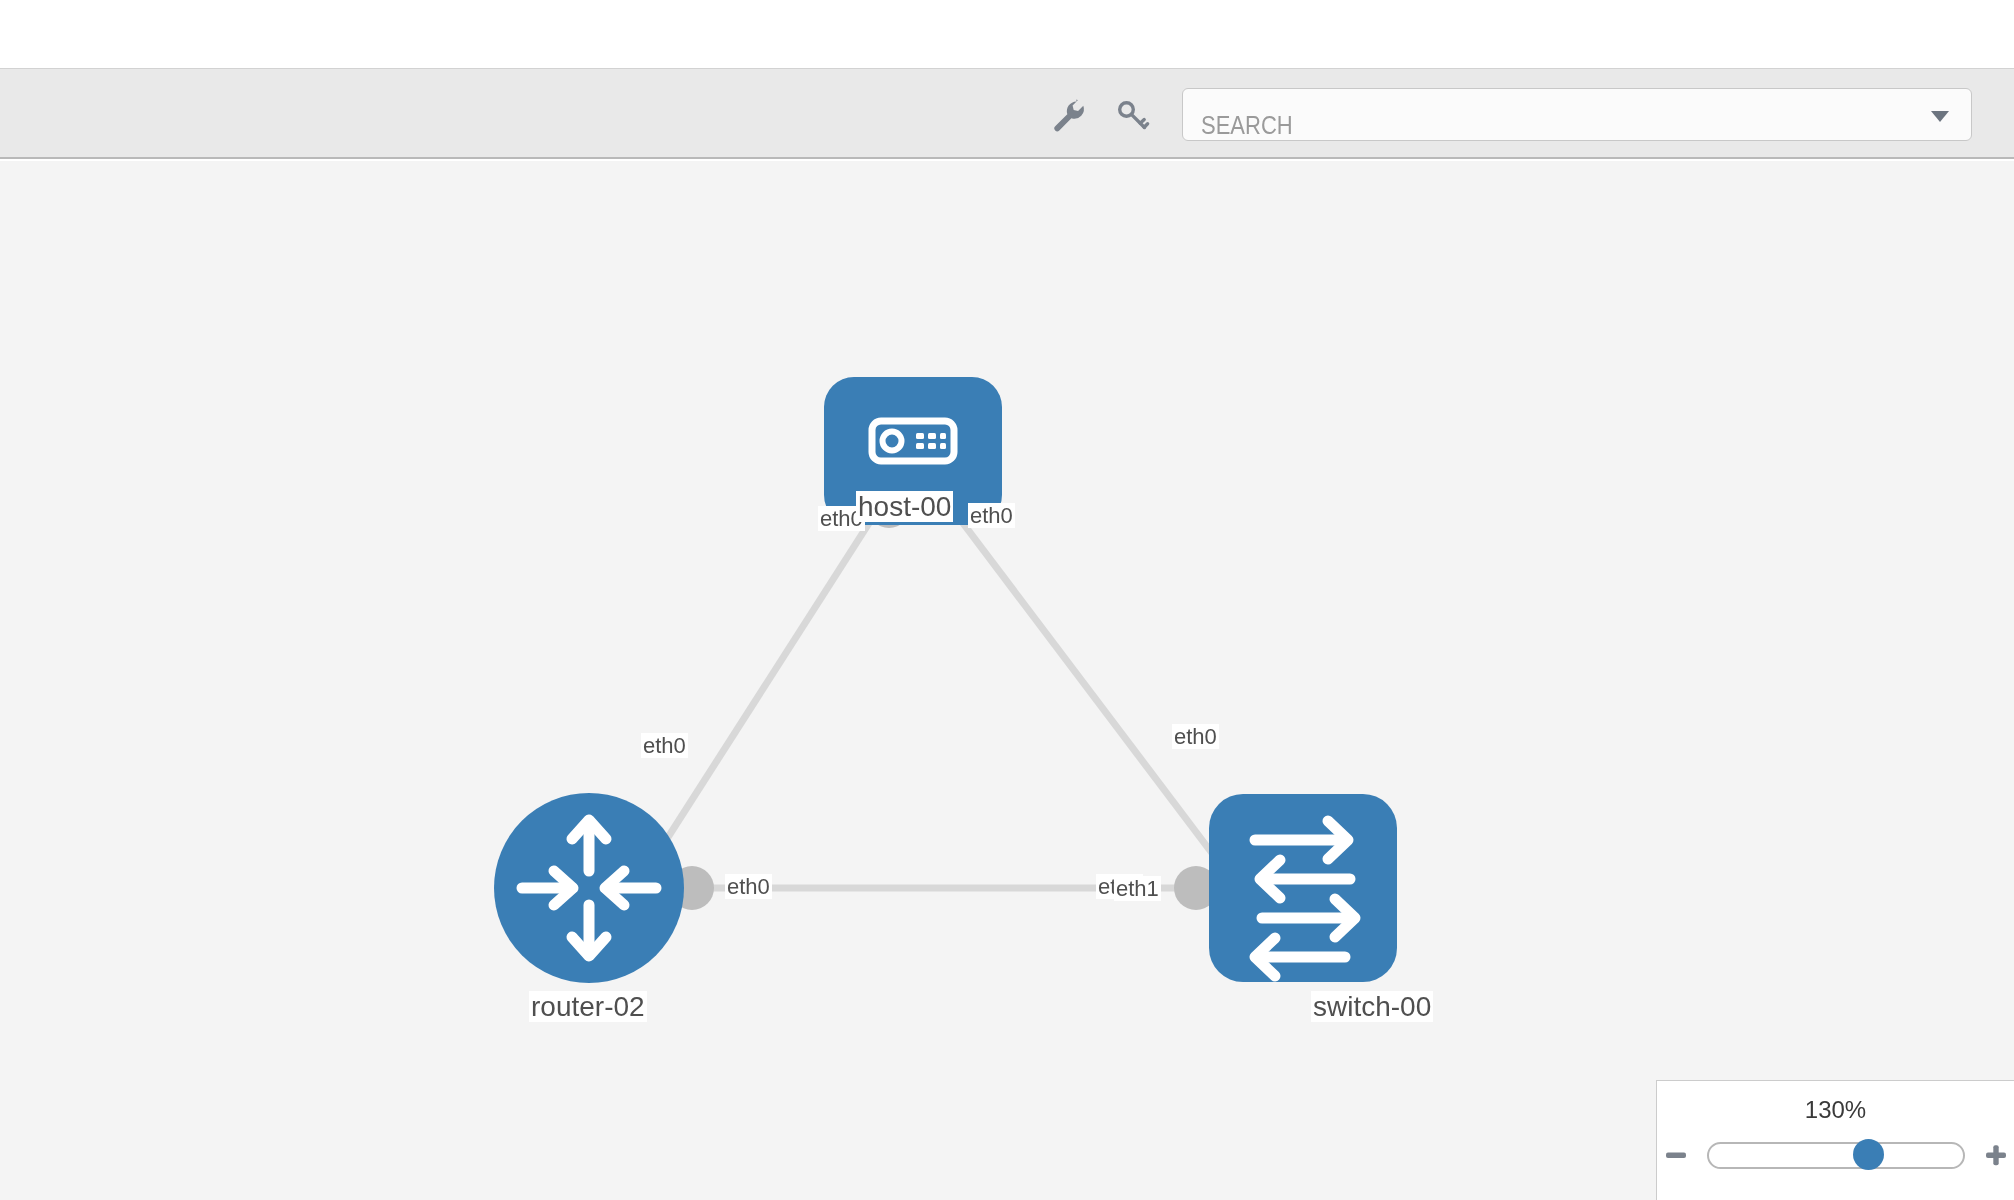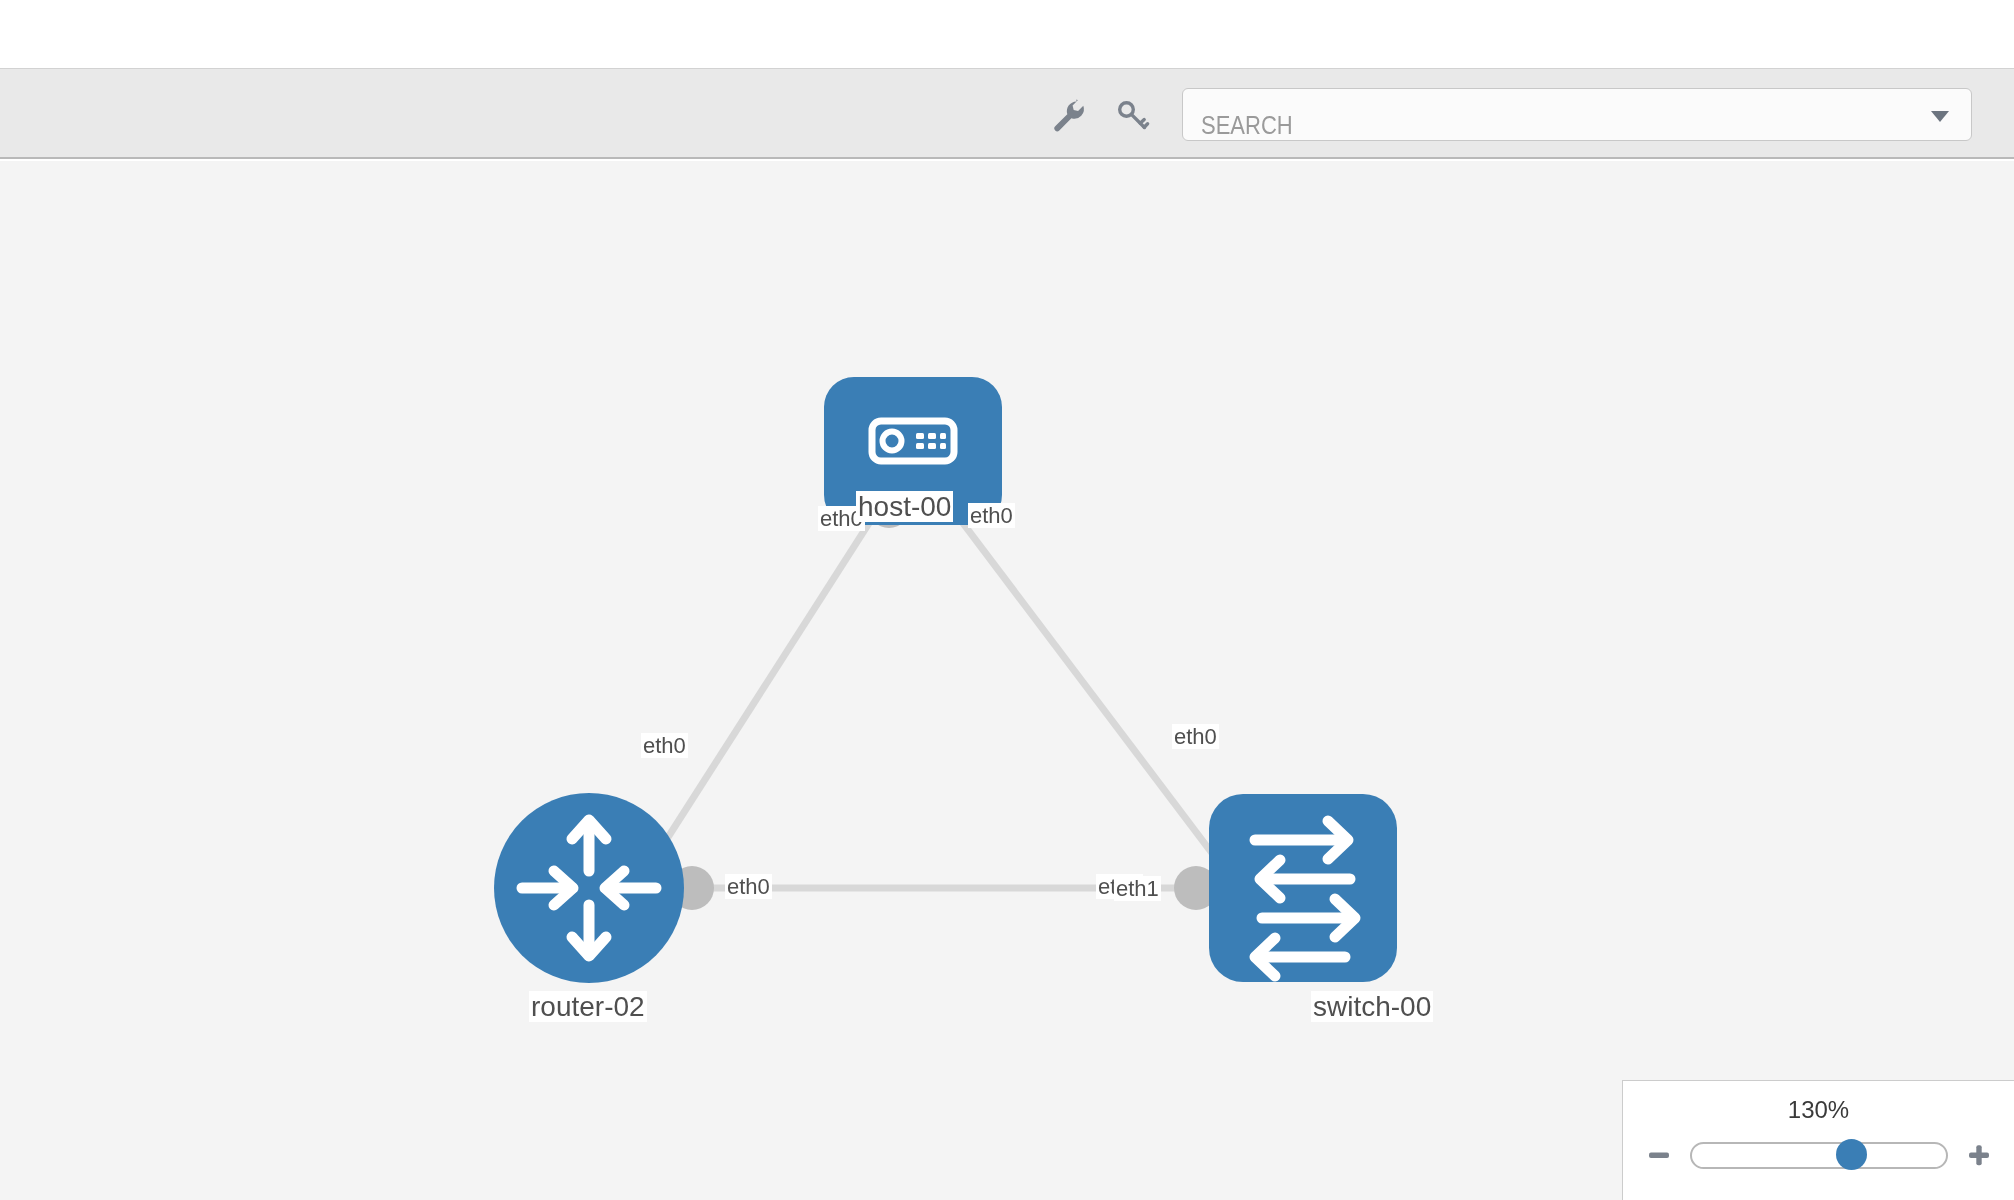--- a/index.html
+++ b/index.html
@@ -104,21 +104,21 @@
     white-space: nowrap;
     line-height: 1.05;
     padding: 1px 2px;
   }
   .lbl.node-name { font-size: 28px; }
   .lbl.iface     { font-size: 22px; }
 
   
   .zoom-panel {
     position: absolute; right: 0; bottom: 0;
-    width: 392px; height: 120px;
+    width: 358px; height: 120px;
     background: #ffffff;
     border: 1px solid #cccccc;
     border-right: none; border-bottom: none;
   }
   .zoom-value {
     position: absolute; top: 15px; left: 0; width: 100%;
     text-align: center; font-size: 24px; color: #3a3a3a;
   }
   .zoom-row {
     position: absolute; top: 52px; left: 0; width: 100%;

